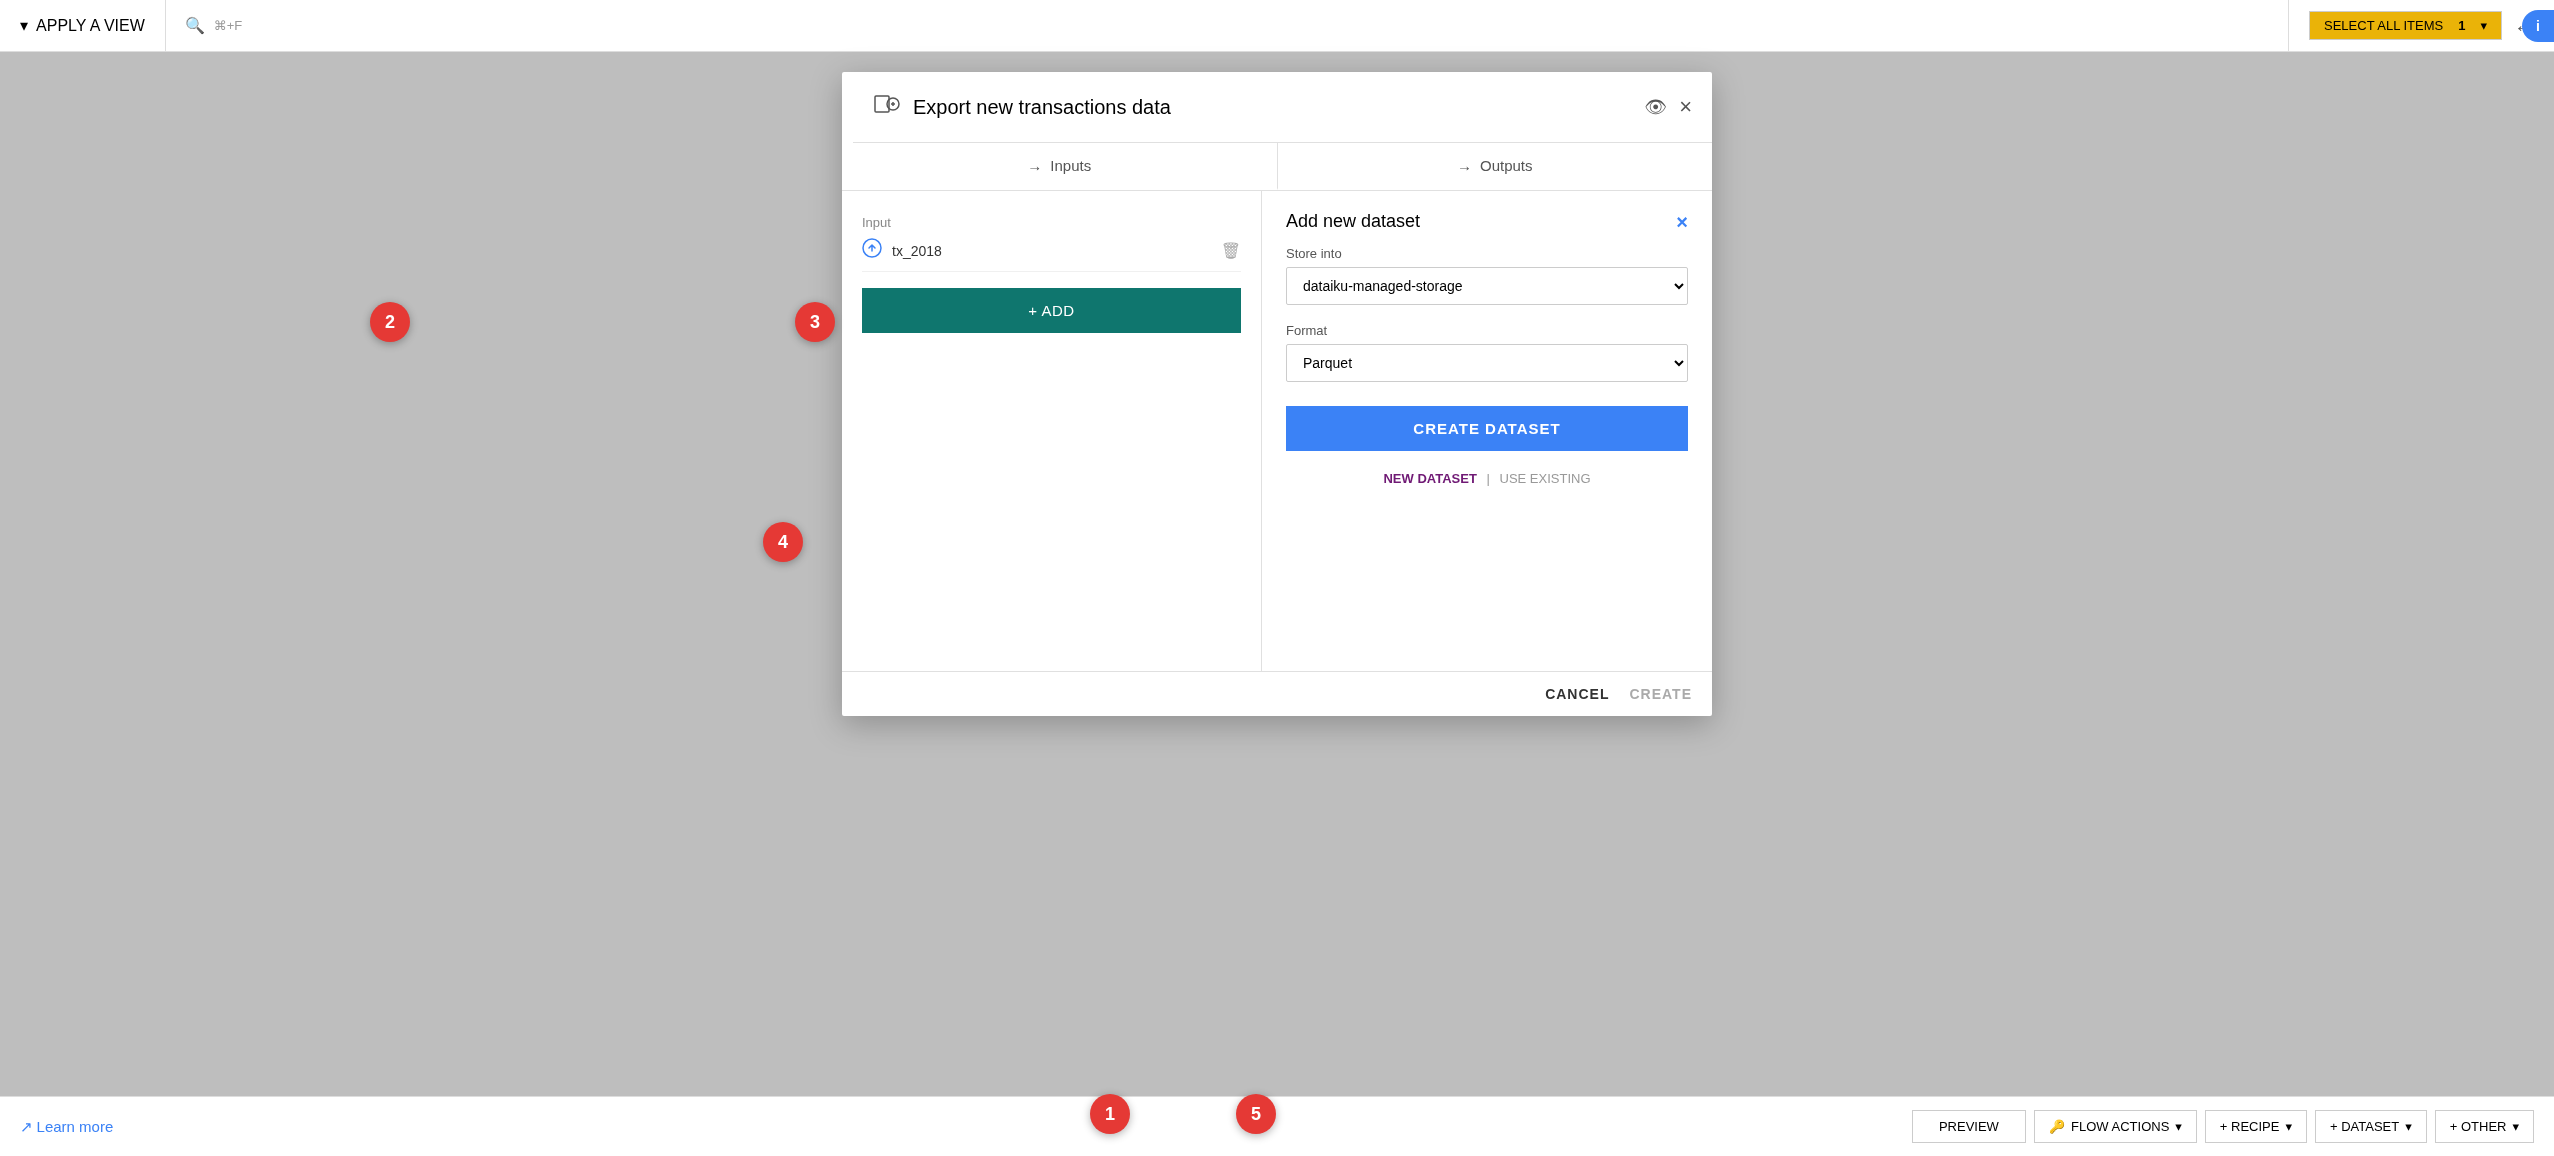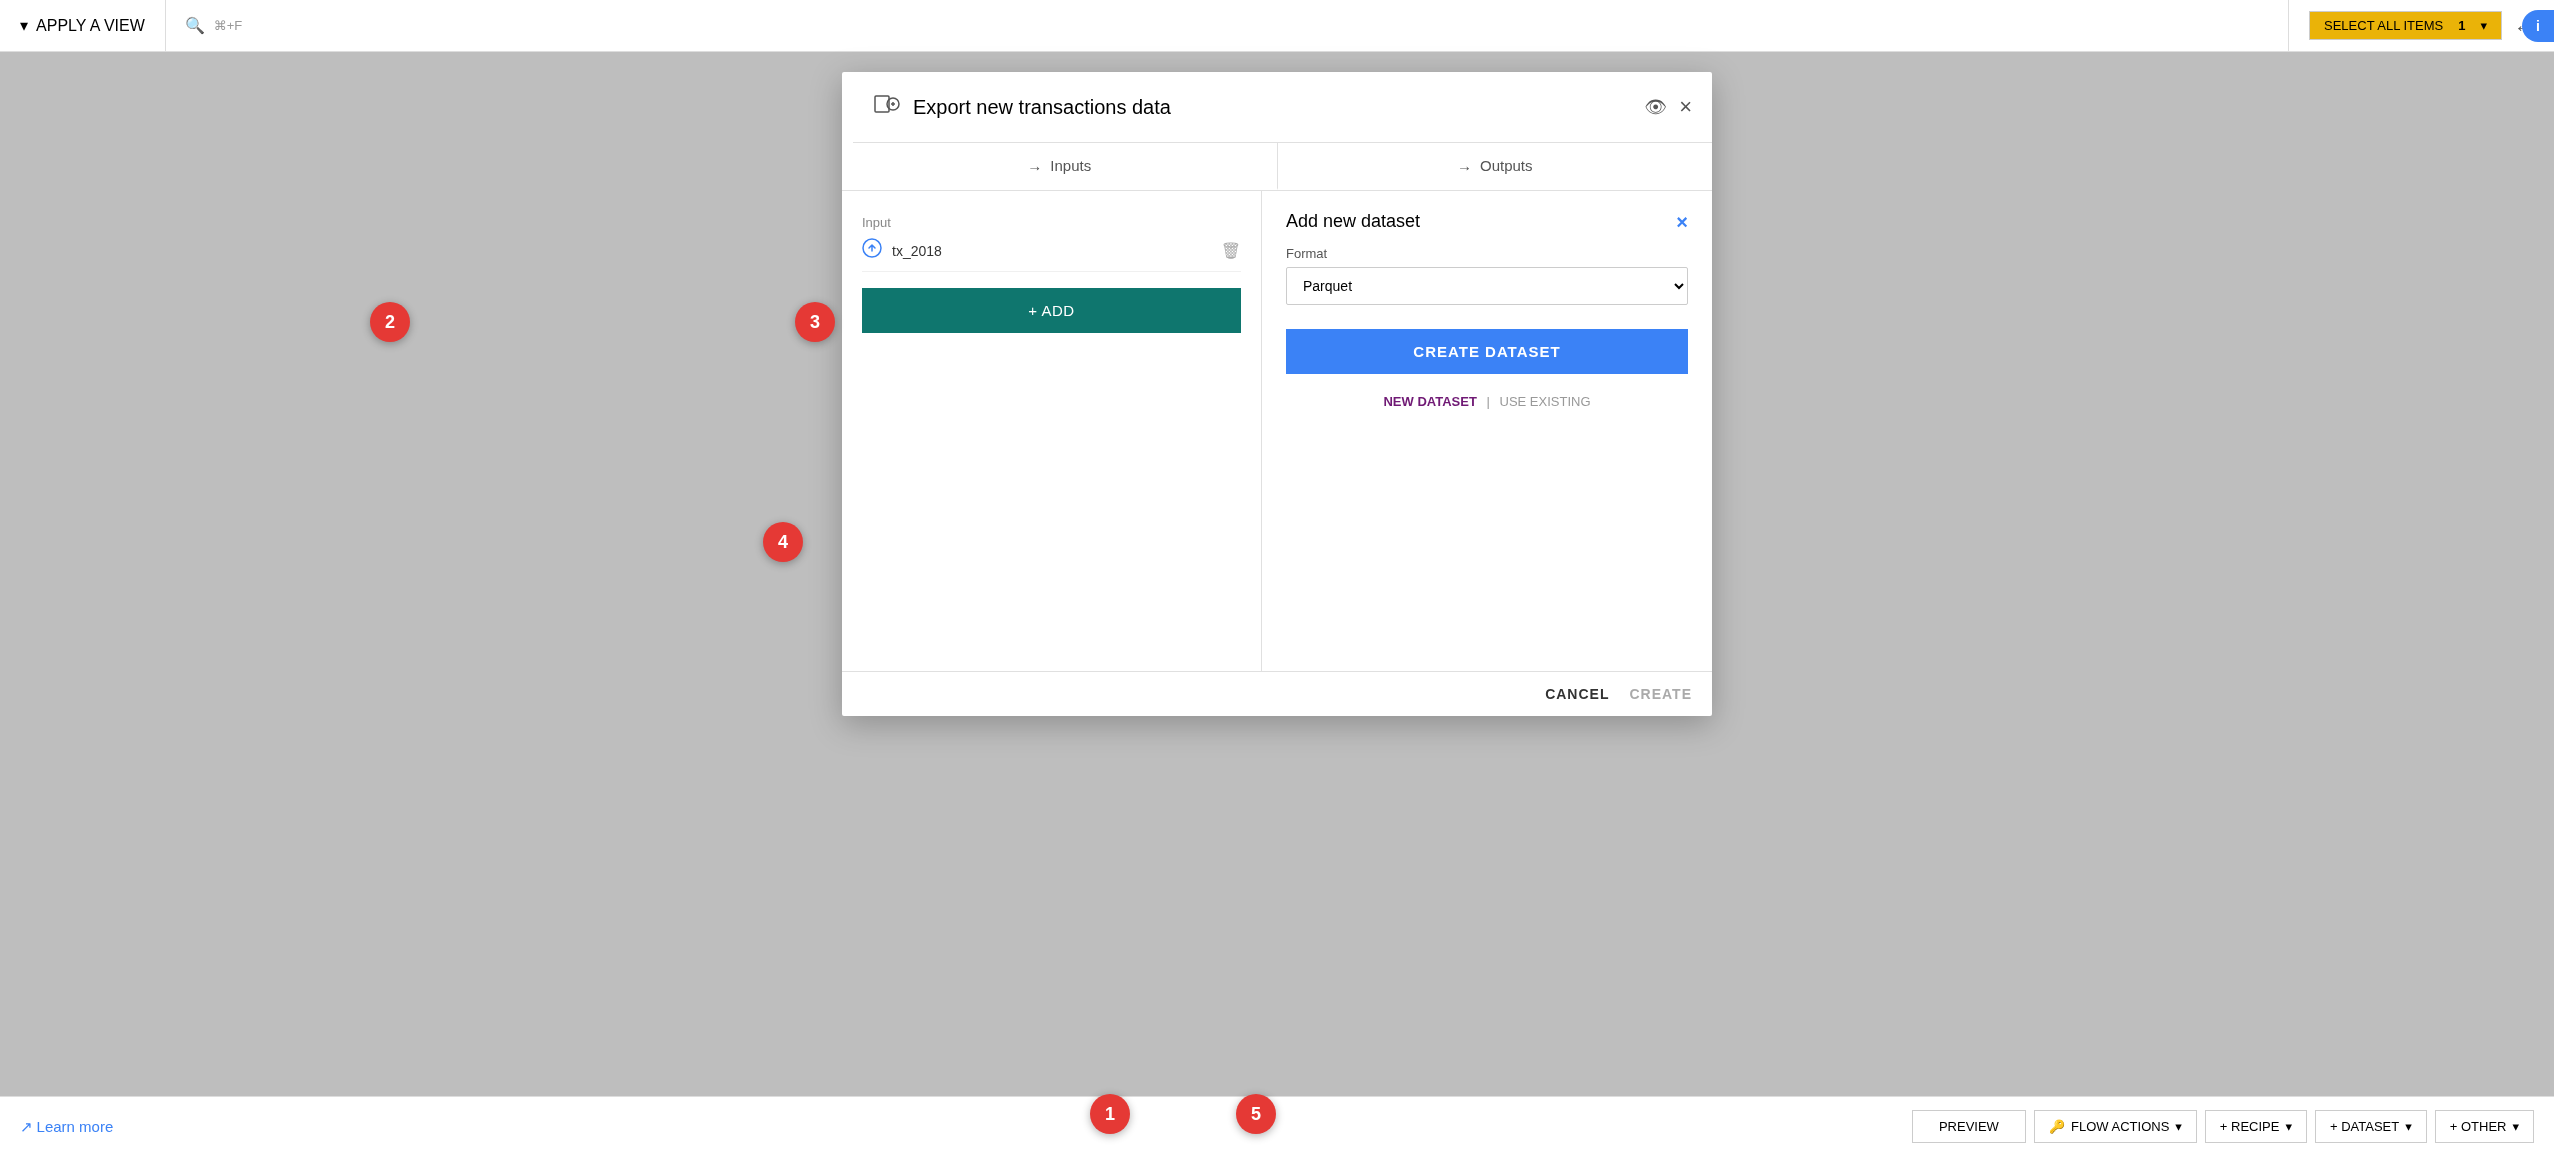--- a/index.html
+++ b/index.html
@@ -462,20 +462,26 @@
       </div>
 
       <div class="dialog-right">
         <div class="add-dataset-panel">
           <div class="panel-title-row">
             <span class="panel-title">Add new dataset</span>
             <span class="panel-close">×</span>
           </div>
 
 
+          <div class="form-group">
+            <label class="form-label">Store into</label>
+            <select class="form-select">
+              <option>dataiku-managed-storage</option>
+            </select>
+          </div>
 
           <div class="form-group">
             <label class="form-label">Format</label>
             <select class="form-select">
               <option>Parquet</option>
               <option>CSV</option>
               <option>JSON</option>
             </select>
           </div>
 

